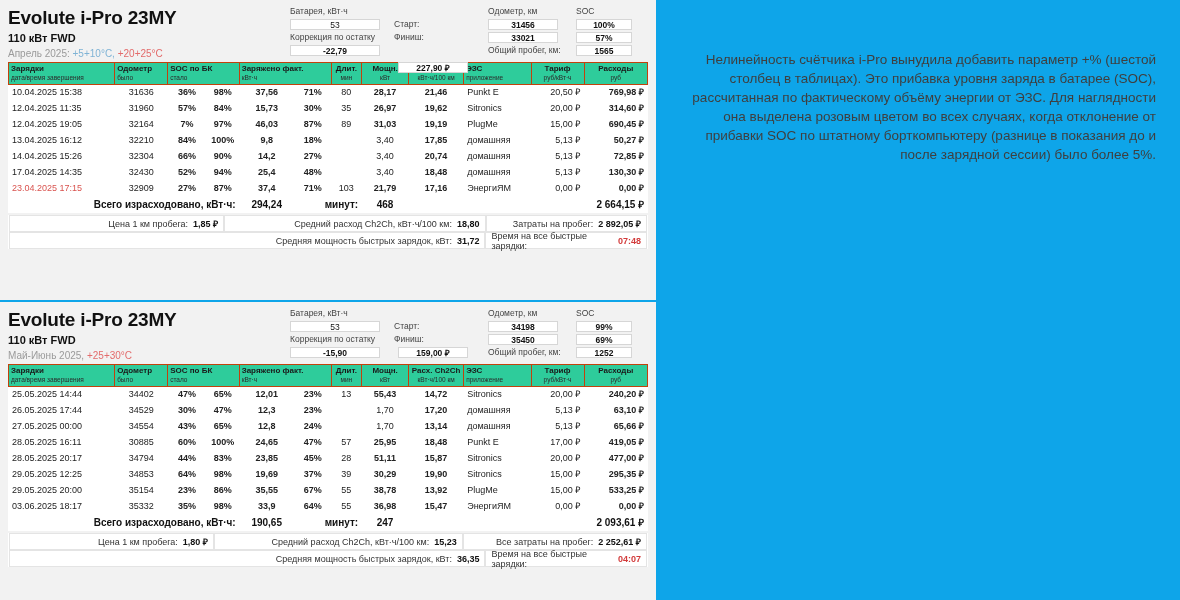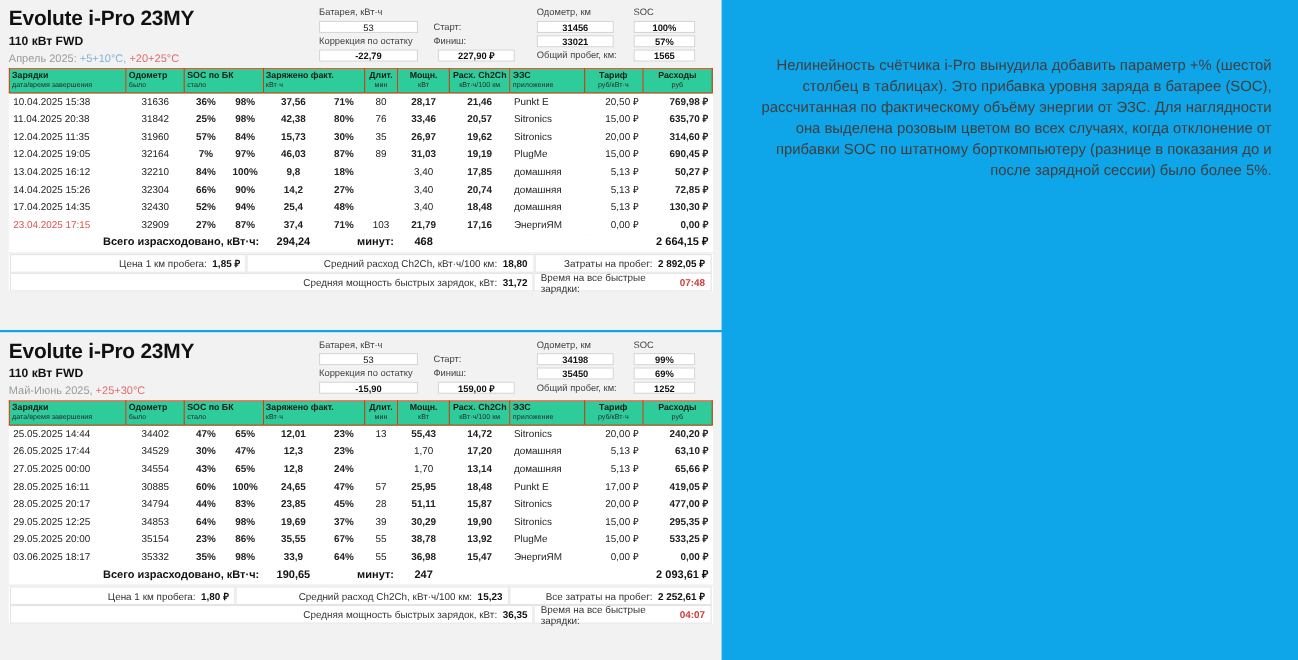--- a/index.html
+++ b/index.html
@@ -158,21 +158,21 @@
               <div class="hbox b-w70 val">33021</div>
             </div>
           <div class="hg-col4">
               <div class="hbox b-w56 val">57%</div>
             </div>
         </div>
         <div class="hrow">
           <div class="hg-col1">
               <div class="hbox b-w90 val">-22,79</div>
             </div>
-          <div class="hg-col2" style="padding-left:4px;">
+          <div class="hg-col2" style="padding-left:4px;margin-top:17px;">
               <div class="hbox b-w70 val">227,90 ₽</div>
             </div>
           <div class="hg-col3"><span class="hlab">Общий пробег, км:</span></div>
           <div class="hg-col4">
               <div class="hbox b-w56 val">1565</div>
             </div>
         </div>
       </div>
     </div>
 
@@ -214,34 +214,20 @@
             <td class="num c-zar">37,56</td>
             <td class="num c-pct">71%</td>
             <td class="num c-gray">80</td>
             <td class="num c-red">28,17</td>
             <td class="num c-green1 yellow">21,46</td>
             <td class="">Punkt E</td>
             <td class="r">20,50 ₽</td>
             <td class="r bold">769,98 ₽</td>
           </tr>
           <tr>
-            <td class="c-date">11.04.2025 20:38</td>
-            <td class="c-odo num">31842</td>
-            <td class="num c-green1">25%</td>
-            <td class="num c-pct">98%</td>
-            <td class="num c-zar">42,38</td>
-            <td class="num c-pct pinkB">80%</td>
-            <td class="num c-gray">76</td>
-            <td class="num c-red">33,46</td>
-            <td class="num c-green1">20,57</td>
-            <td class="">Sitronics</td>
-            <td class="r">15,00 ₽</td>
-            <td class="r bold">635,70 ₽</td>
-          </tr>
-          <tr>
             <td class="c-date">12.04.2025 11:35</td>
             <td class="c-odo num">31960</td>
             <td class="num c-green1">57%</td>
             <td class="num c-pct">84%</td>
             <td class="num c-zar">15,73</td>
             <td class="num c-pct pinkD">30%</td>
             <td class="num c-gray">35</td>
             <td class="num c-red">26,97</td>
             <td class="num c-green1">19,62</td>
             <td class="">Sitronics</td>

